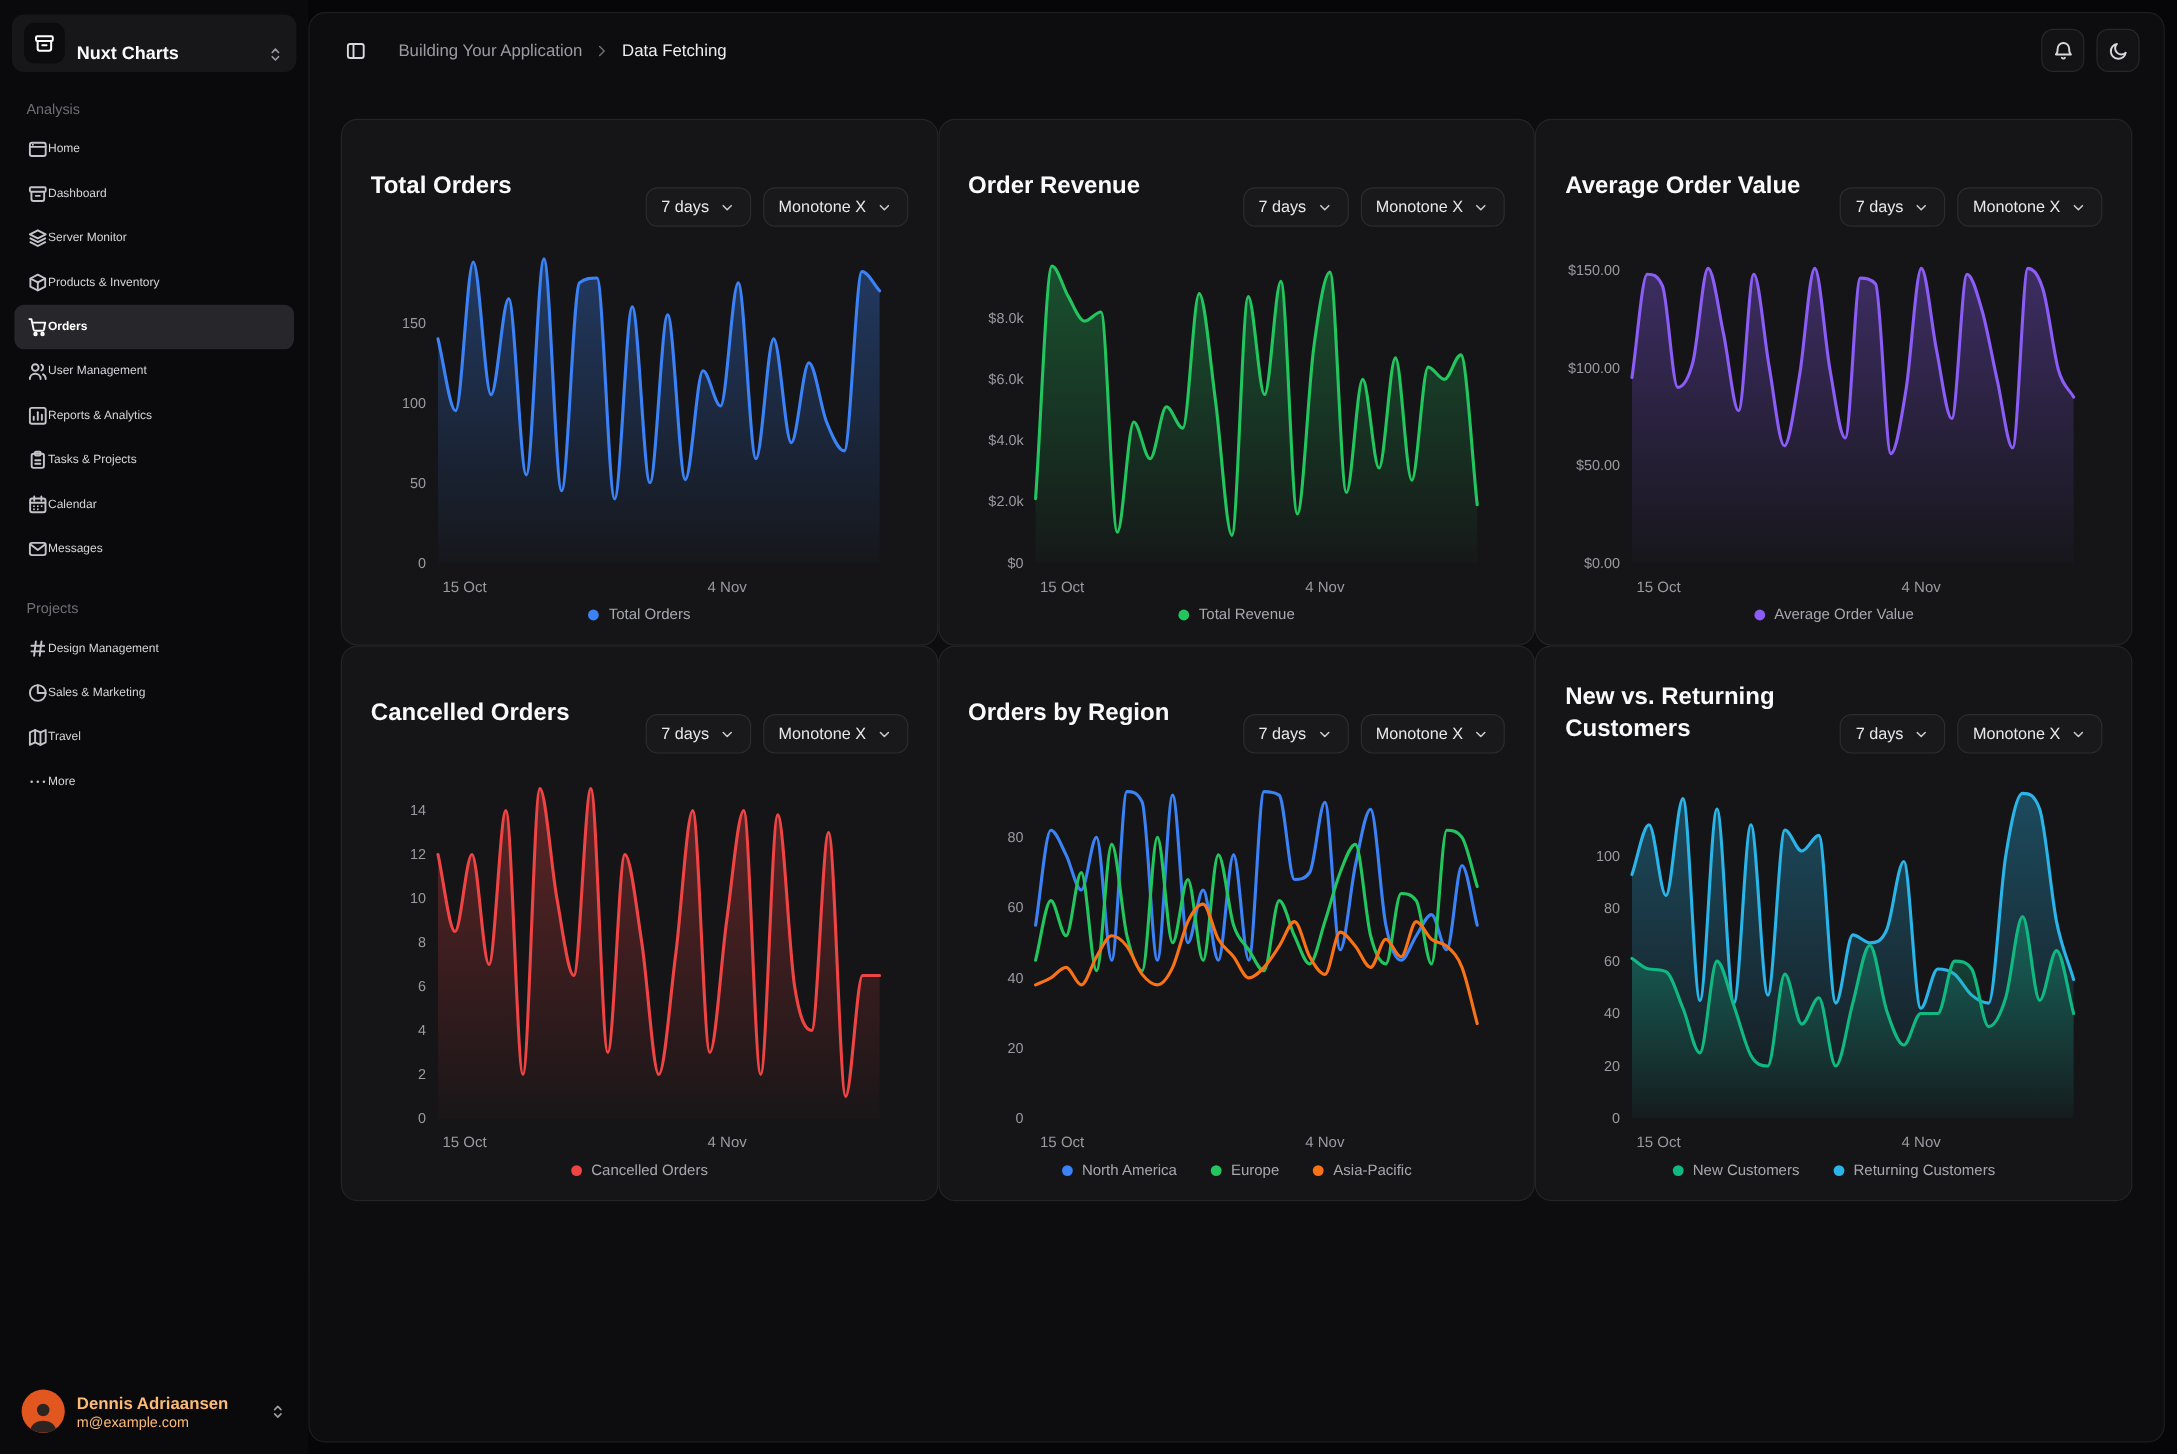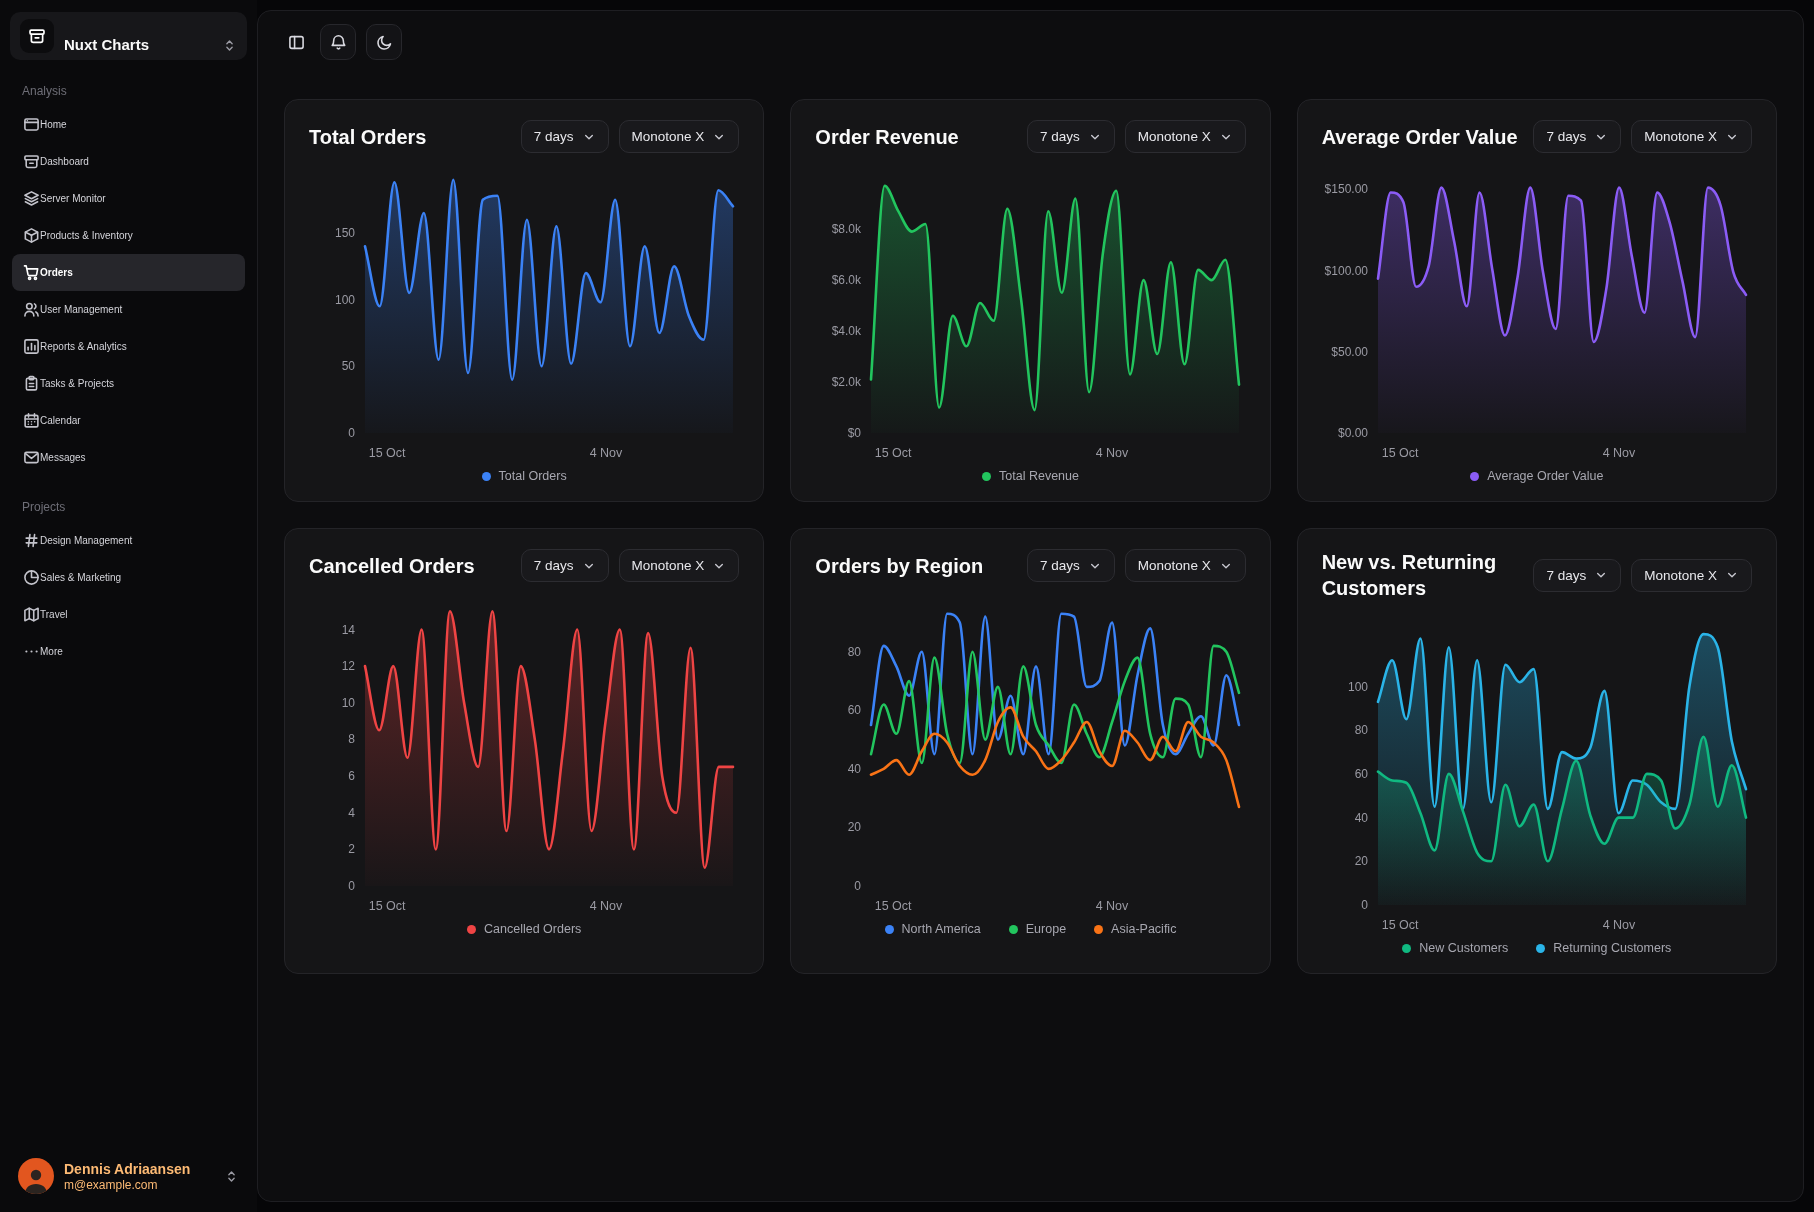--- a/index.html
+++ b/index.html
@@ -39,27 +39,27 @@
   .main-header { height:62px; flex:none; display:flex; align-items:center; gap:6px; padding:0 20px; }
   .icon-btn { width:36px; height:36px; border-radius:10px; display:flex; align-items:center; justify-content:center; color:#d8d8df; background:transparent; border:none; cursor:pointer; }
   .icon-btn.bordered { background:#131316; border:1px solid #27272c; }
   .crumbs { display:flex; align-items:center; gap:10px; margin-left:12px; flex:1; }
   .crumb-muted { font-size:14px; color:#9b9ba3; cursor:pointer; }
   .crumb-sep { color:#6e6e77; display:flex; }
   .crumb-current { font-size:14px; color:#ededf2; }
   .header-actions { display:flex; gap:10px; }
 
   .content { flex:1; padding:26px; overflow:auto; }
-  .grid { display:grid; grid-template-columns:repeat(3, 1fr); gap:26px; }
+  .grid { display:grid; grid-template-columns:repeat(3, 1fr); }
 
   
   .card { background:#151517; border:1px solid #242428; border-radius:14px; padding:20px 24px 18px; }
   .card-head { display:flex; align-items:center; gap:10px; margin-bottom:8px; }
   .card-title { flex:1; min-width:0; font-size:20px; font-weight:700; color:#fafafa; line-height:1.3; }
-  .select-btn { display:inline-flex; align-items:center; gap:8px; background:#19191c; border:1px solid #2c2c31; border-radius:10px; padding:8px 12px; font-size:13.5px; color:#e8e8ec; font-family:inherit; cursor:pointer; white-space:nowrap; }
+  .select-btn { display:inline-flex; align-items:center; gap:8px; background:#19191c; border:1px solid #2c2c31; border-radius:10px; padding:8px 12px; font-size:13.5px; color:#e8e8ec; font-family:inherit; cursor:pointer; white-space:nowrap;margin-top:36px; }
   .select-btn .chev { color:#c9c9d1; display:flex; }
   .chart-svg text { font-family:"Liberation Sans", sans-serif; }
   .legend { display:flex; justify-content:center; flex-wrap:wrap; gap:8px 28px; margin-top:2px; }
   .legend-item { display:flex; align-items:center; gap:8px; font-size:12.5px; color:#a7a7b0; }
   .legend-dot { width:9px; height:9px; border-radius:50%; flex:none; }
 </style>
 </head>
 <body>
 
 <aside class="sidebar">
@@ -247,20 +247,29 @@
 <main class="main">
   <div class="main-header">
     <button class="icon-btn">
         <span>
           <svg width="17" height="17" viewBox="0 0 16 16" fill="none" stroke="currentColor" stroke-width="1.5" stroke-linecap="round" stroke-linejoin="round">
             <rect x="1.8" y="2.5" width="12.4" height="11" rx="1.8"></rect>
             <path d="M6.2 2.5v11"></path>
           </svg>
         </span>
       </button>
+    <div class="crumbs">
+      <span class="crumb-muted">Building Your Application</span>
+      <span class="crumb-sep">
+          <svg width="13" height="13" viewBox="0 0 16 16" fill="none" stroke="currentColor" stroke-width="1.5" stroke-linecap="round" stroke-linejoin="round">
+            <path d="m5.8 3.4 4.6 4.6-4.6 4.6"></path>
+          </svg>
+        </span>
+      <span class="crumb-current">Data Fetching</span>
+    </div>
     <div class="header-actions">
       <button class="icon-btn bordered">
           <span>
             <svg width="17" height="17" viewBox="0 0 16 16" fill="none" stroke="currentColor" stroke-width="1.5" stroke-linecap="round" stroke-linejoin="round">
               <path d="M12.5 6.2a4.5 4.5 0 0 0-9 0c0 3.3-1.4 4.5-1.4 4.5h11.8s-1.4-1.2-1.4-4.5"></path>
               <path d="M6.8 13.3a1.4 1.4 0 0 0 2.4 0"></path>
             </svg>
           </span>
         </button>
       <button class="icon-btn bordered">

